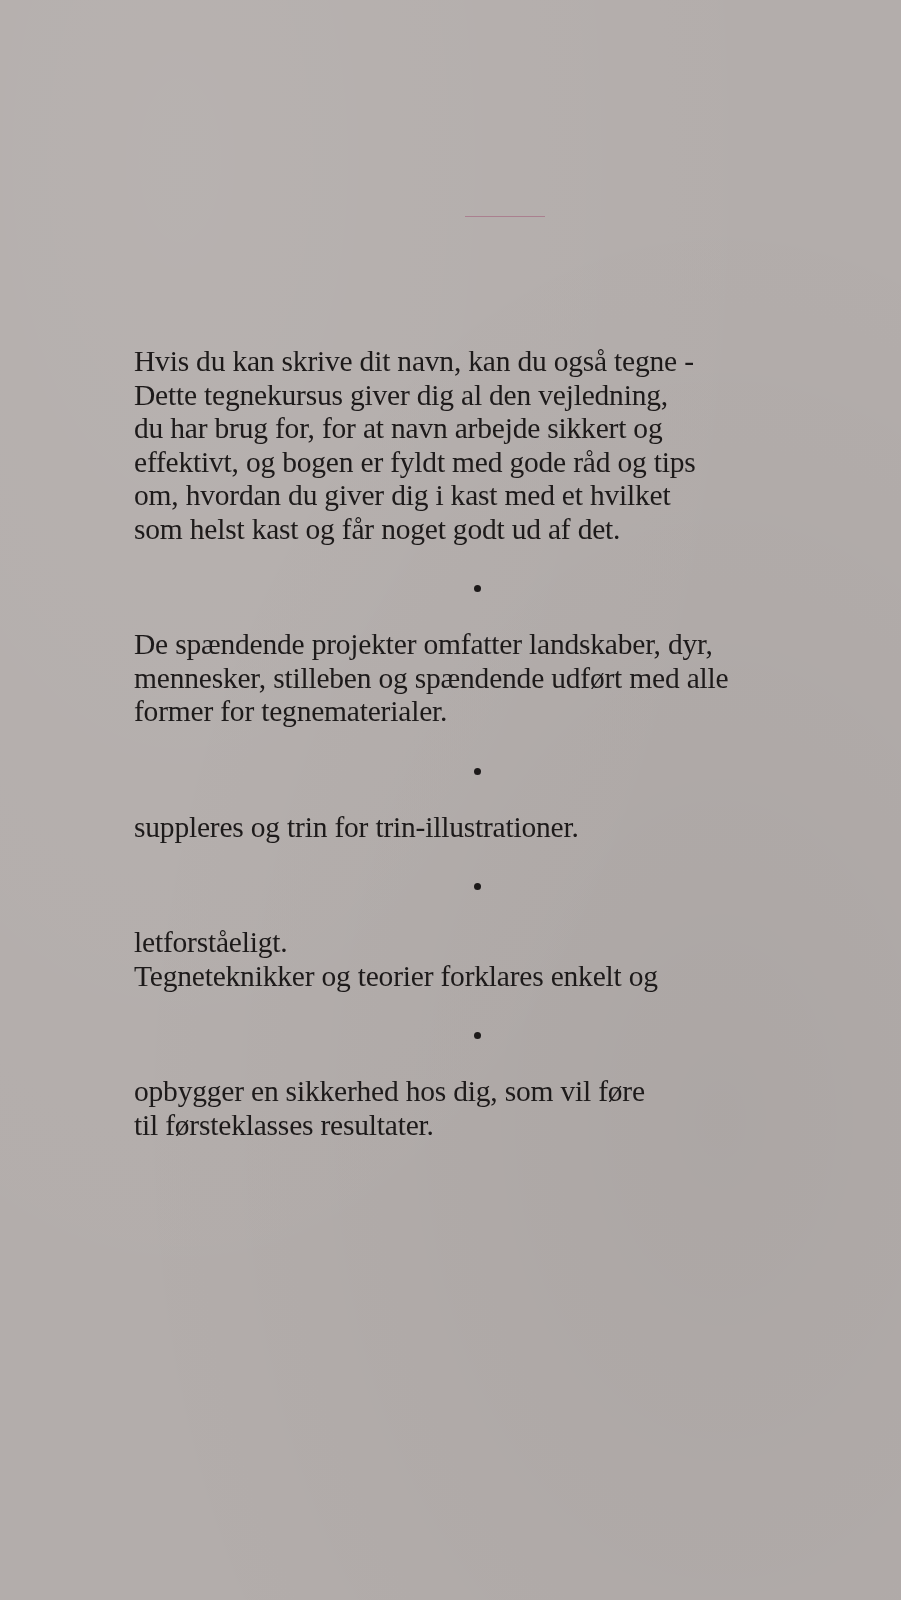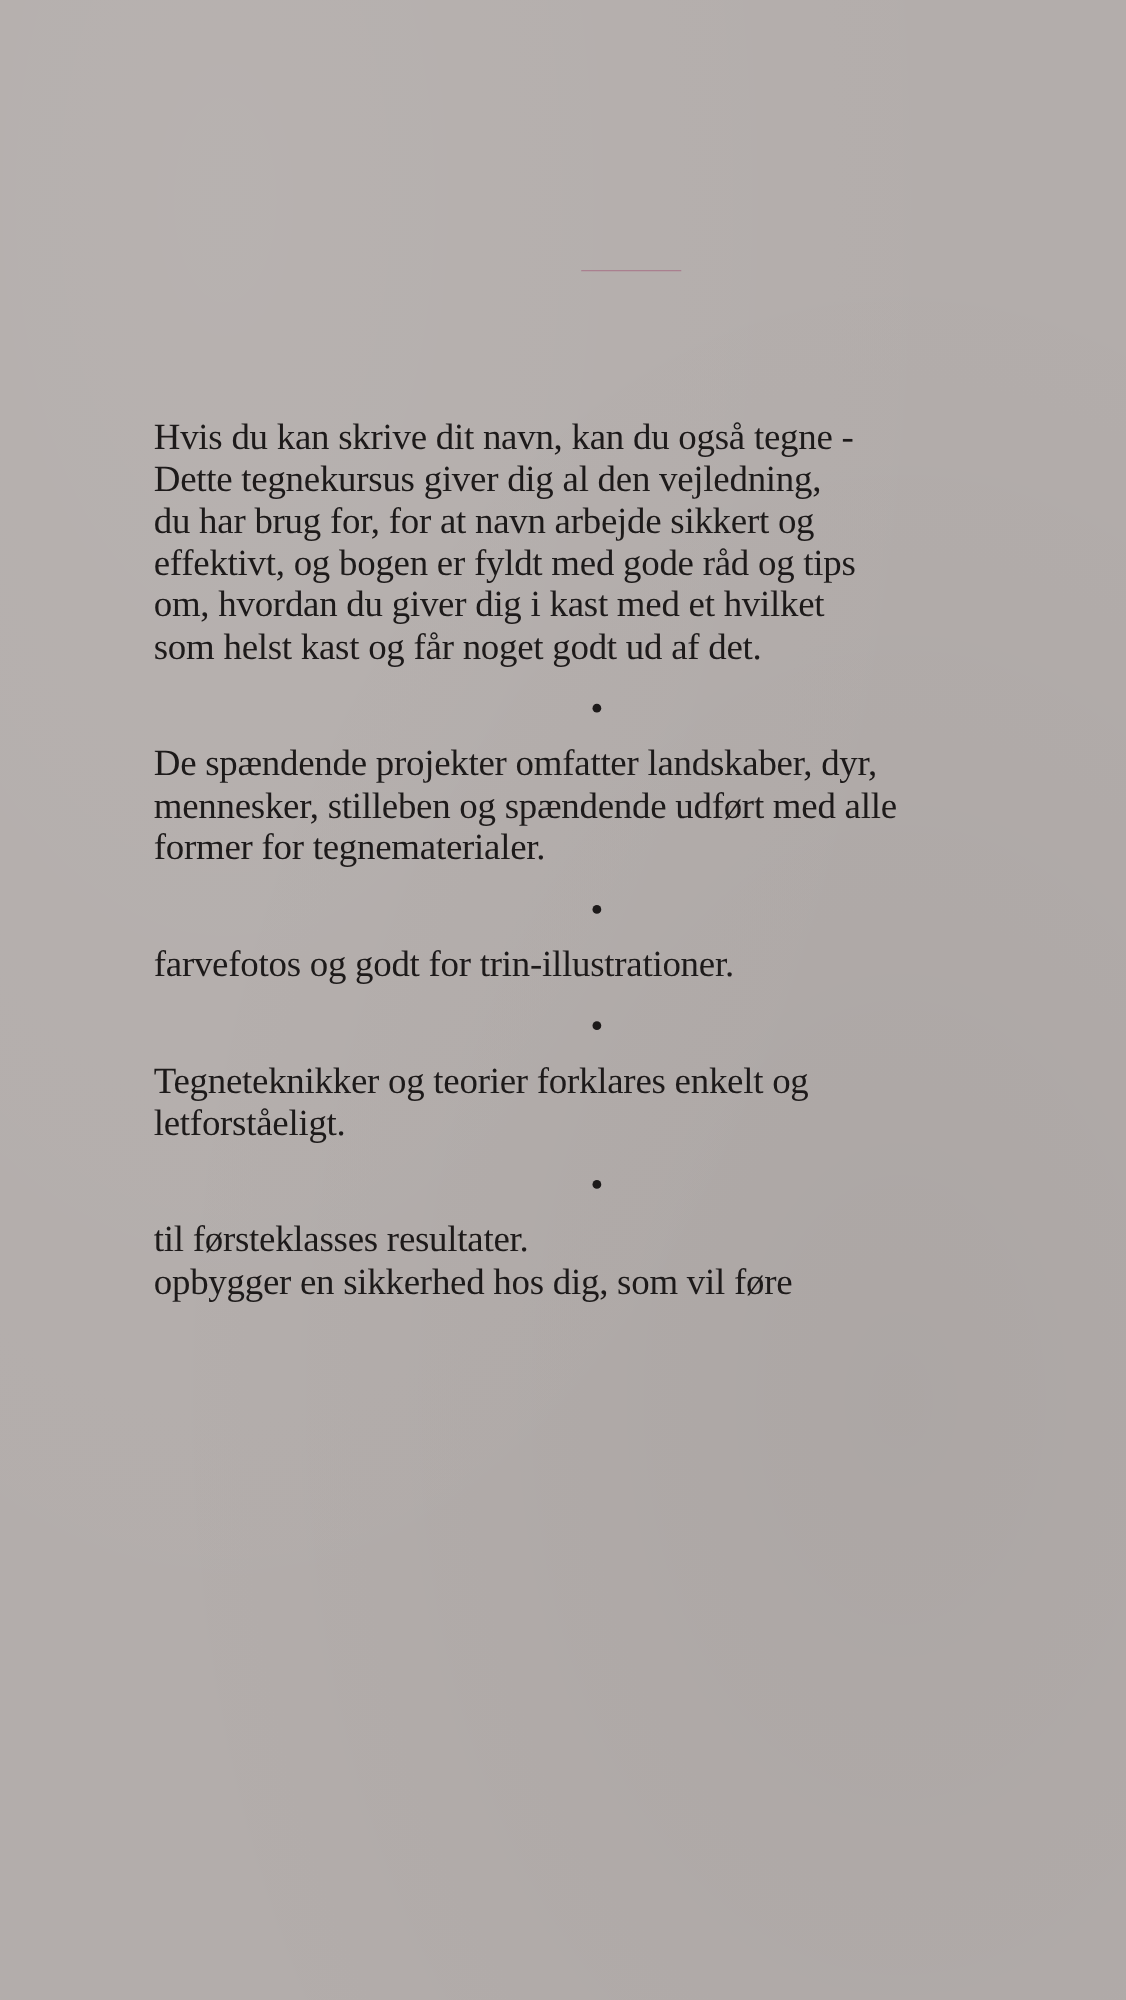--- a/index.html
+++ b/index.html
@@ -20,21 +20,21 @@
     }
     .page {
       position: absolute;
       left: 119px;
       top: 330px;
       width: 740px;
     }
     .para {
       font-size: 29.5px;
       line-height: 33.5px;
-      margin: 4px;
+      margin: 15px;
       letter-spacing: -0.2px;
     }
     .para .line {
       display: block;
       white-space: nowrap;
     }
     .bullet-sep {
       text-align: center;
       width: 720px;
       height: 52px;
@@ -86,34 +86,34 @@
     <span class="line">De spændende projekter omfatter landskaber, dyr,</span>
     <span class="line">mennesker, stilleben og spændende udført med alle</span>
     <span class="line">former for tegnematerialer.</span>
   </p>
 
   <div class="bullet-sep">
     <span></span>
   </div>
 
   <p class="para">
-    <span class="line">farvefotos og godt for trin-illustrationer.</span>
+    <span class="line">suppleres og trin for trin-illustrationer.</span>
   </p>
 
   <div class="bullet-sep">
     <span></span>
   </div>
 
   <p class="para">
+    <span class="line">letforståeligt.</span>
     <span class="line">Tegneteknikker og teorier forklares enkelt og</span>
-    <span class="line">letforståeligt.</span>
   </p>
 
   <div class="bullet-sep">
     <span></span>
   </div>
 
   <p class="para">
+    <span class="line">opbygger en sikkerhed hos dig, som vil føre</span>
     <span class="line">til førsteklasses resultater.</span>
-    <span class="line">opbygger en sikkerhed hos dig, som vil føre</span>
   </p>
 
 </main>
 
 </body></html>

